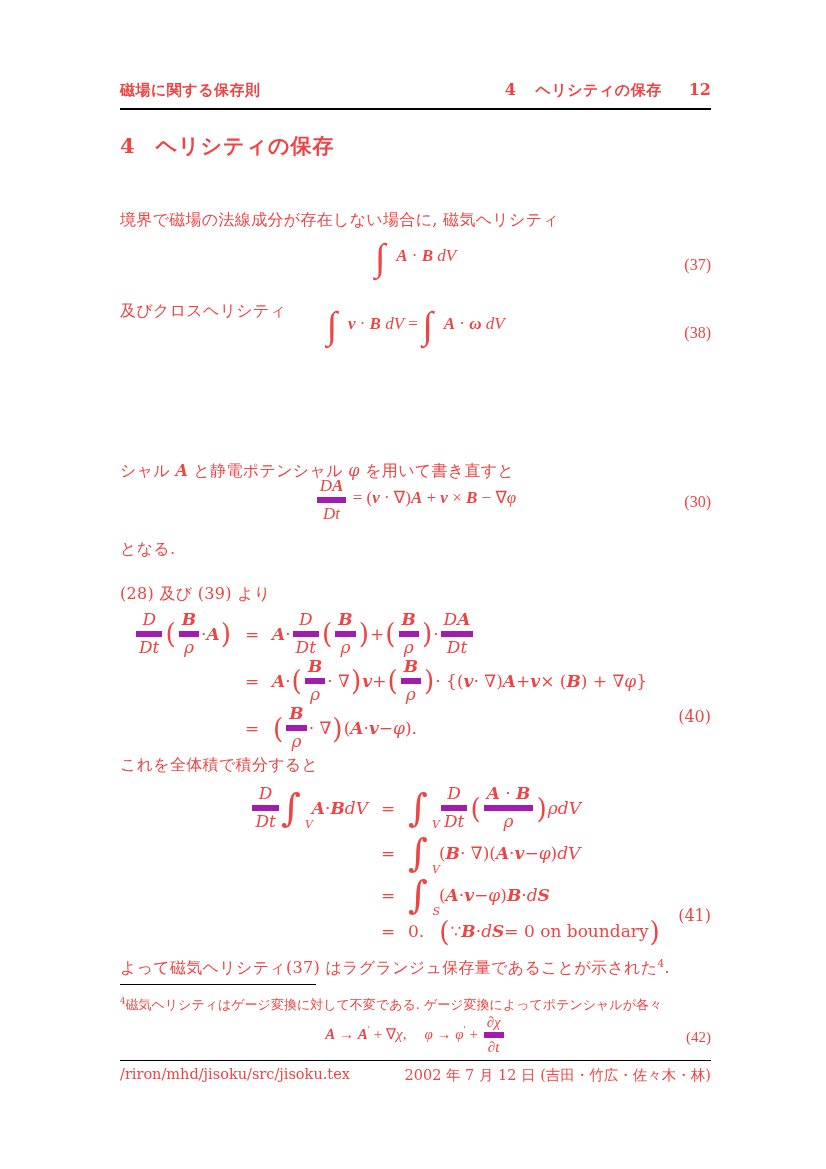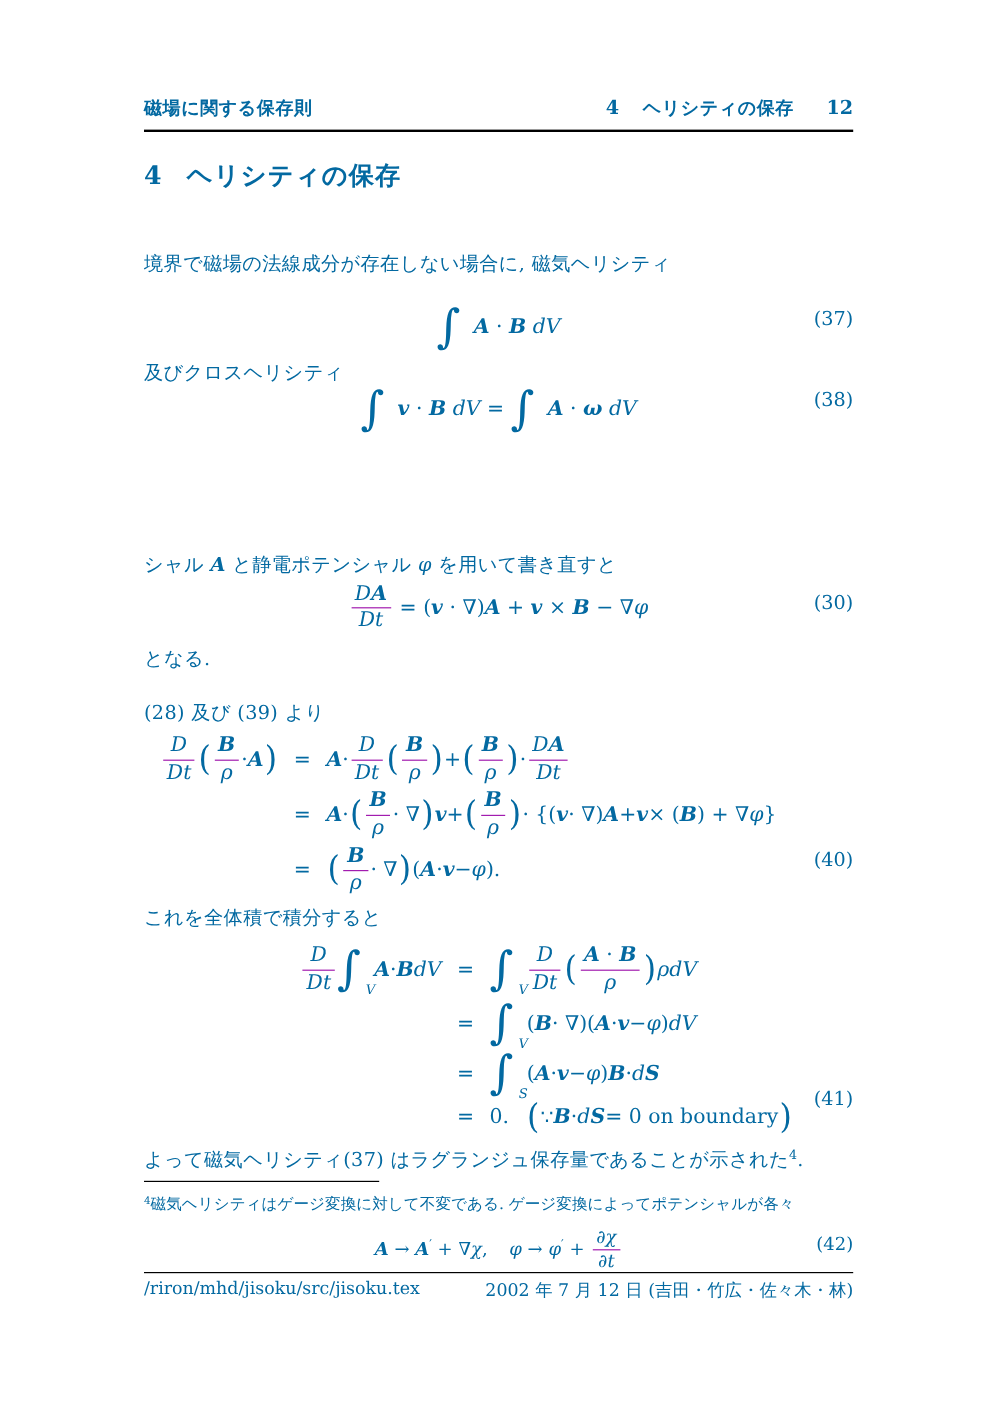--- a/index.html
+++ b/index.html
@@ -1,16 +1,16 @@
 <!DOCTYPE html>
 <html><head>
 <meta charset="utf-8">
 <style>
   html,body{margin:0;padding:0;background:#ffffff;}
-  .page{position:relative;width:826px;height:1169px;background:#fff;color:#0369a1;
+  .page{position:relative;width:826px;height:1169px;background:#fff;color:#ef4444;
         font-family:"DejaVu Serif","Liberation Serif",serif;overflow:hidden;}
   .abs{position:absolute;left:120px;width:591px;}
 
   
   #header{top:80px;display:flex;justify-content:space-between;align-items:baseline;}
   .gothic{font-family:"DejaVu Sans","Liberation Sans",sans-serif;font-weight:bold;}
   .h-txt{font-size:15px;letter-spacing:0.5px;}
   .h-sec{margin-right:22px;}
   .h-page{font-size:16px;font-weight:bold;font-family:"DejaVu Serif",serif;}
   #header-rule{top:108px;height:2px;background:#000;}
@@ -26,21 +26,21 @@
   #para1{top:205px;} #para2{top:296px;} #para3{top:356px;} #para4{top:426px;}
   #para5{top:534px;} #para6{top:579px;} #para7{top:750px;} #para8{top:948px;}
 
   
   #fn-rule{top:984px;width:196px;height:1px;background:#000;}
   #fn-text{top:991px;font-size:13px;line-height:20px;}
   #eq42{top:1014px;height:46px;font-size:15px;}
   #eq42 .eq-no{font-size:15px;}
 
   
-  .eq{display:flex;align-items:flex-end;justify-content:center;font-size:17px;}
+  .eq{display:flex;align-items:flex-start;justify-content:center;font-size:17px;font-family:Liberation Serif, serif;}
   #eq37{top:238px;height:54px;}
   #eq38{top:306px;height:54px;}
   #eq39{top:476px;height:52px;}
   .eq-no{position:absolute;right:0;top:50%;transform:translateY(-50%);font-size:16px;font-style:normal;}
 
   
   .meq{font-size:17px;}
   #eq40{top:610px;} #eq41{top:784px;}
   .meq-row{display:flex;align-items:center;position:relative;}
   .meq-lhs{display:flex;justify-content:flex-end;align-items:center;}
@@ -54,21 +54,21 @@
   .no41{position:absolute;right:0;top:122px;font-size:16px;}
 
   
   .jp{font-style:normal;}
   .rm{font-style:normal;}
   .it{font-style:italic;}
   .bi{font-style:italic;font-weight:bold;}
   .sup{font-size:0.66em;vertical-align:0.55em;}
   .gap{display:inline-block;}
   .frac{display:inline-block;text-align:center;vertical-align:middle;margin:0 2px;line-height:1.15;}
-  .frac .fn{display:block;border-bottom:1px solid #a21caf;padding:0 3px 1px;}
+  .frac .fn{display:block;border-bottom:6px solid #a21caf;padding:0 3px 1px;}
   .frac .fd{display:block;padding:1px 3px 0;}
   .intg{position:relative;display:inline-block;padding-right:9px;margin-right:2px;}
   .isym{font-size:2.25em;line-height:1;font-style:normal;vertical-align:middle;display:inline-block;}
   .isub{position:absolute;bottom:-4px;right:-3px;font-size:11px;font-style:italic;}
   .bigp{font-size:1.55em;font-style:normal;display:inline-block;vertical-align:middle;
         transform:scaleY(1.08);margin:0 1px;line-height:1;}
 </style>
 </head>
 <body>
 

